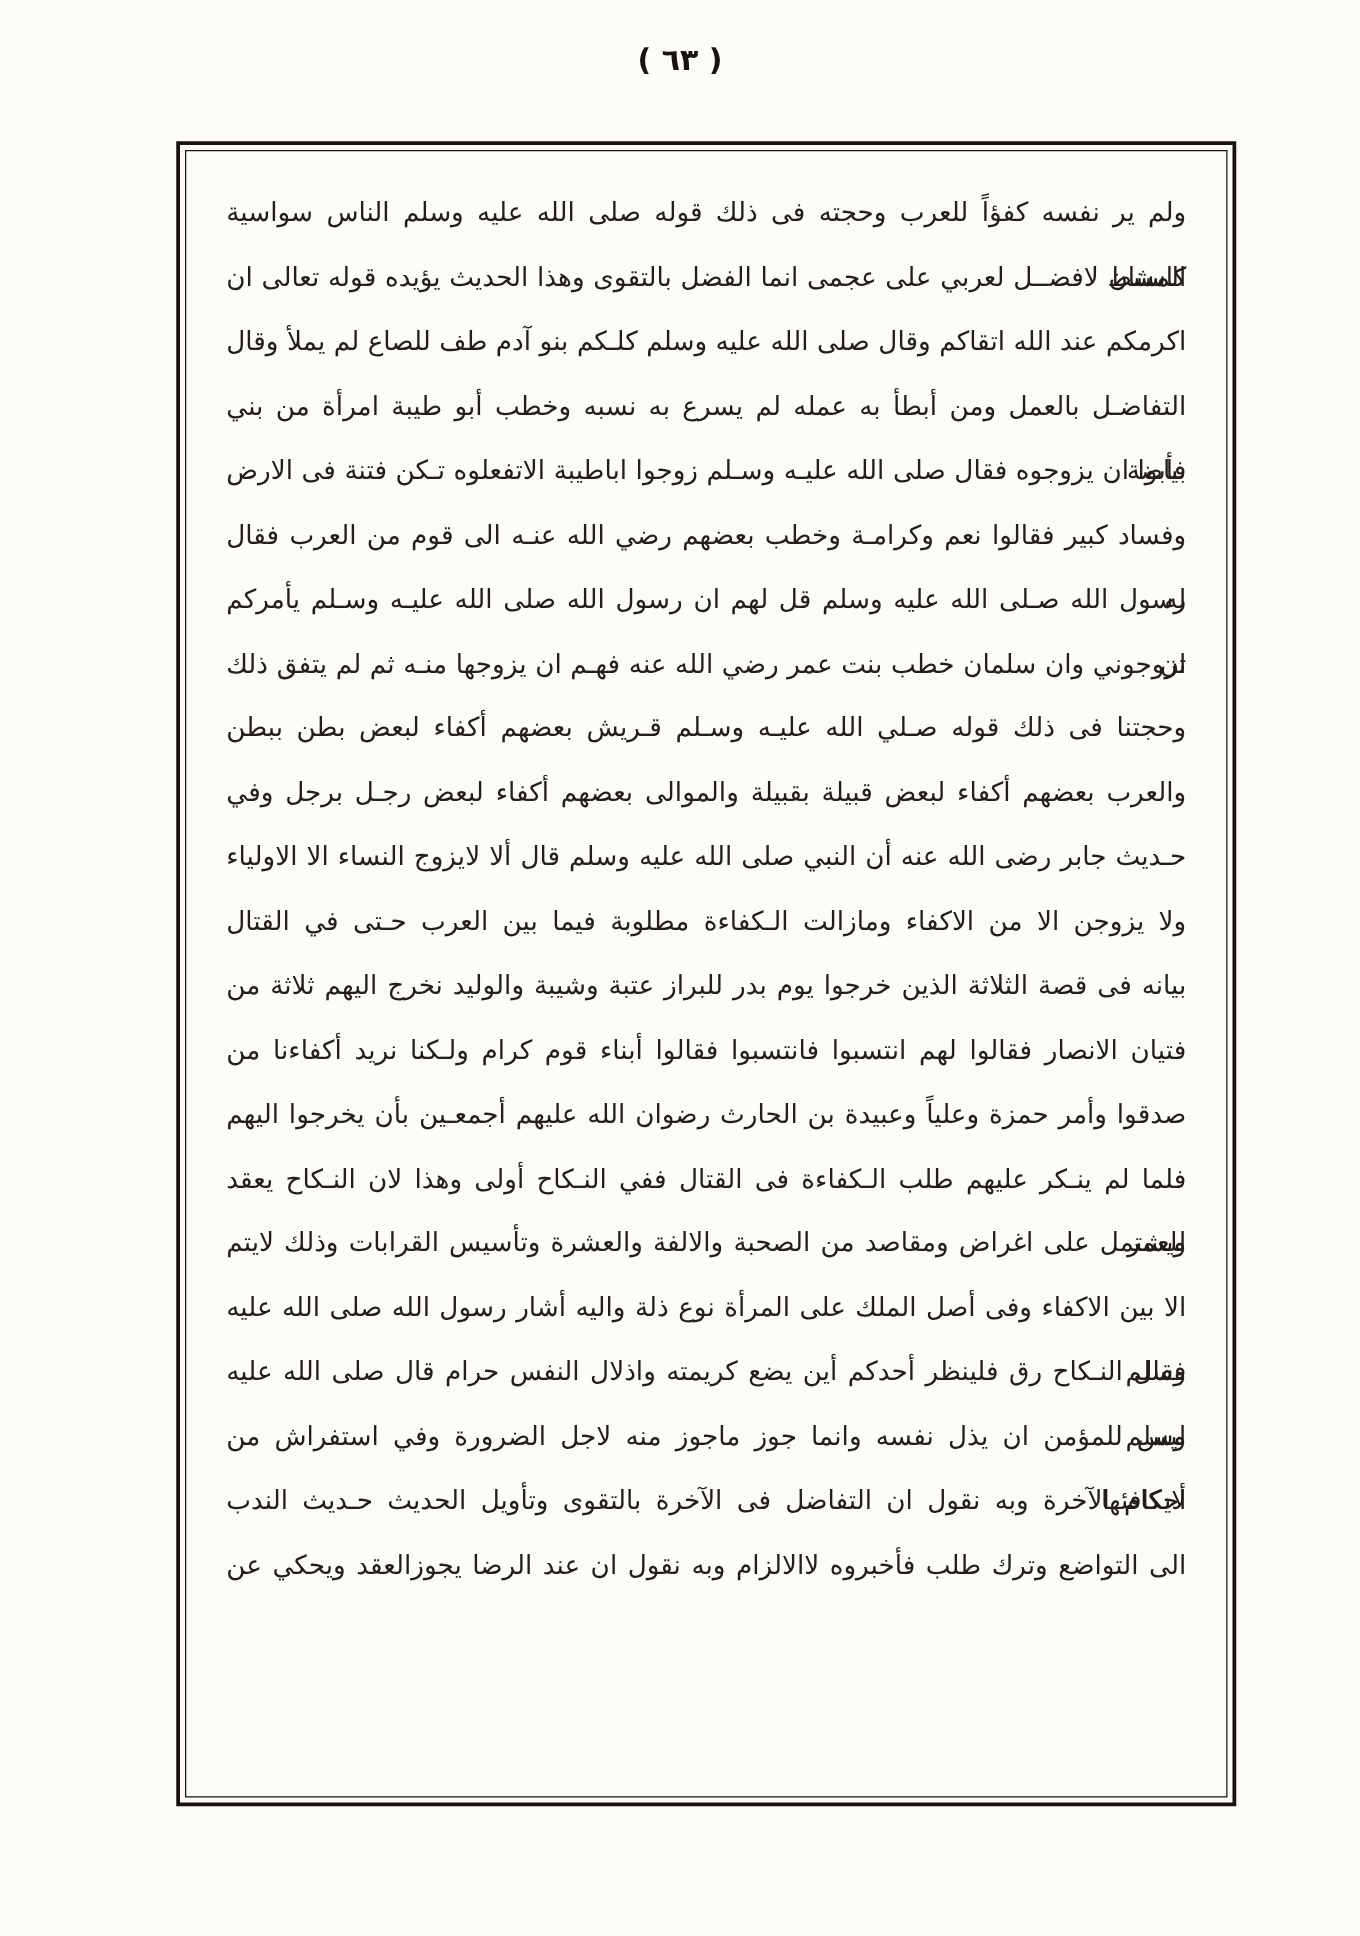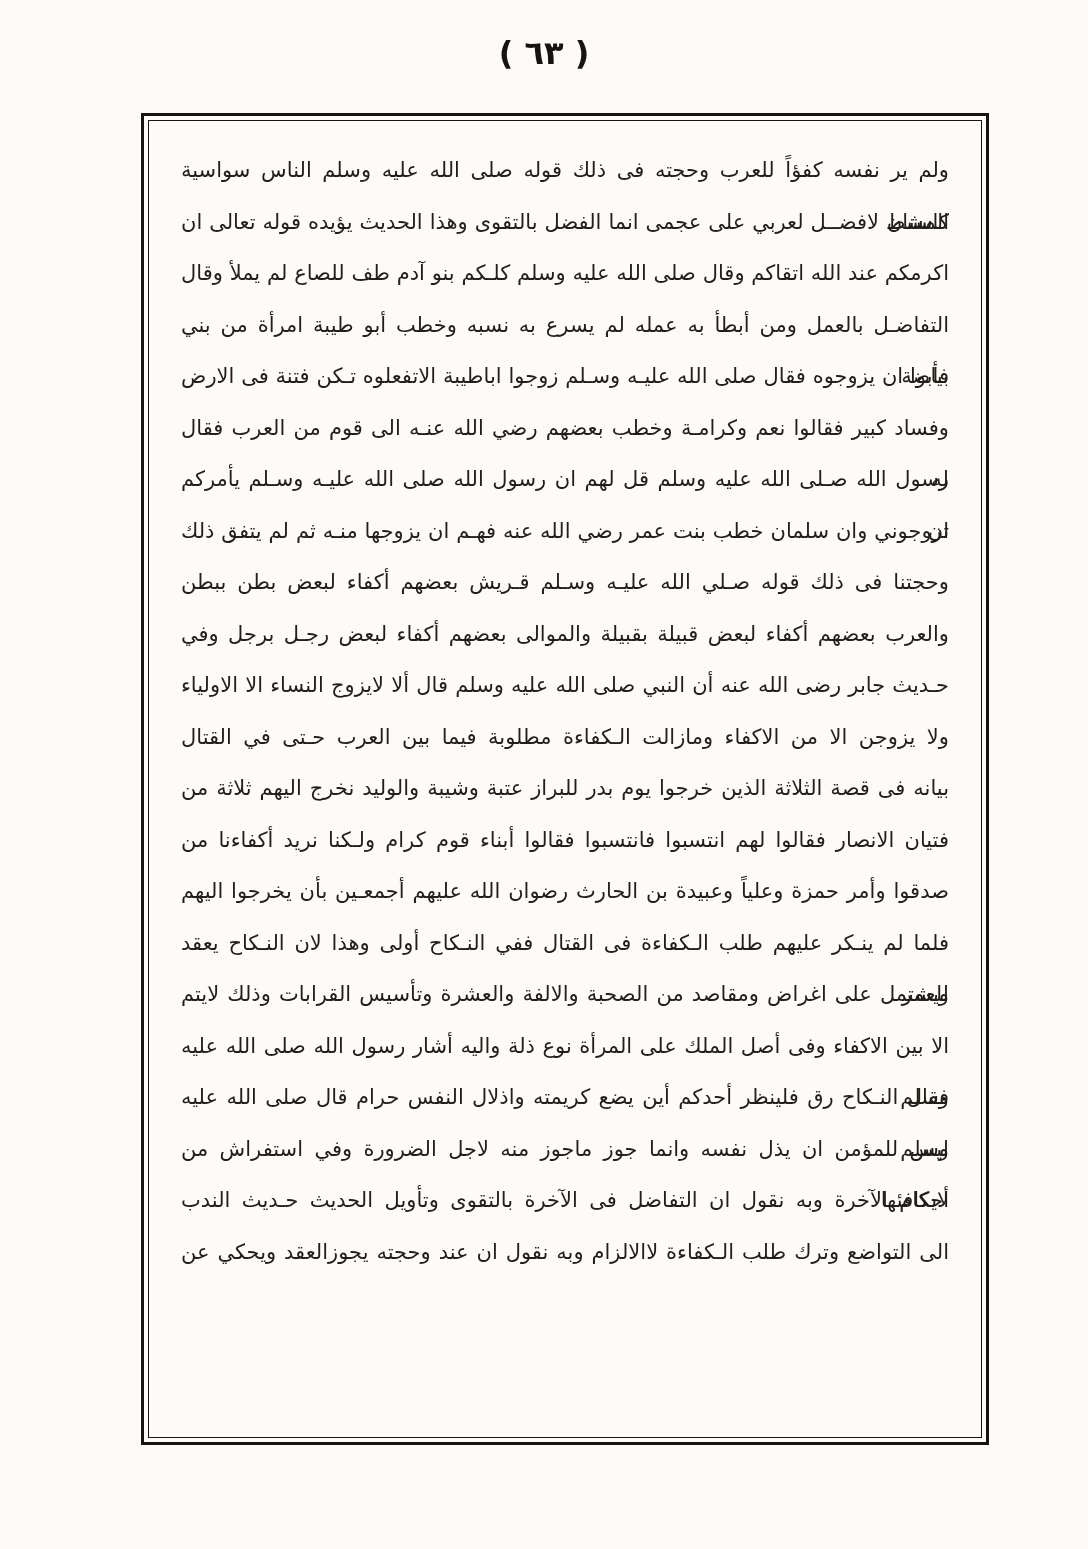--- a/index.html
+++ b/index.html
@@ -16,21 +16,21 @@
     background: #fcfbf7;
     overflow: hidden;
   }
   .page-number {
     position: absolute;
     top: 34px;
     left: 0;
     width: 100%;
     text-align: center;
     direction: rtl;
-    font-size: 32px;
+    font-size: 24px;
     font-weight: bold;
     color: #17140f;
     letter-spacing: 2px;
   }
   .frame-outer {
     position: absolute;
     left: 141px;
     top: 93px;
     width: 848px;
     height: 1332px;
@@ -96,18 +96,18 @@
         <div class="text-line">ولا يزوجن الا من الاكفاء ومازالت الـكفاءة مطلوبة فيما بين العرب حـتى في القتال</div>
         <div class="text-line">بيانه فى قصة الثلاثة الذين خرجوا يوم بدر للبراز عتبة وشيبة والوليد نخرج اليهم ثلاثة من</div>
         <div class="text-line">فتيان الانصار فقالوا لهم انتسبوا فانتسبوا فقالوا أبناء قوم كرام ولـكنا نريد أكفاءنا من</div>
         <div class="text-line">صدقوا وأمر حمزة وعلياً وعبيدة بن الحارث رضوان الله عليهم أجمعـين بأن يخرجوا اليهم</div>
         <div class="text-line">فلما لم ينـكر عليهم طلب الـكفاءة فى القتال ففي النـكاح أولى وهذا لان النـكاح يعقد للعمر</div>
         <div class="text-line">ويشتمل على اغراض ومقاصد من الصحبة والالفة والعشرة وتأسيس القرابات وذلك لايتم</div>
         <div class="text-line">الا بين الاكفاء وفى أصل الملك على المرأة نوع ذلة واليه أشار رسول الله صلى الله عليه وسلم</div>
         <div class="text-line">فقال النـكاح رق فلينظر أحدكم أين يضع كريمته واذلال النفس حرام قال صلى الله عليه وسلم</div>
         <div class="text-line">ليس للمؤمن ان يذل نفسه وانما جوز ماجوز منه لاجل الضرورة وفي استفراش من لايكافئها</div>
         <div class="text-line">أحكام الآخرة وبه نقول ان التفاضل فى الآخرة بالتقوى وتأويل الحديث حـديث الندب</div>
-        <div class="text-line">الى التواضع وترك طلب الـكفاءة لاالالزام وبه نقول ان عند وحجته يجوزالعقد ويحكي عن</div>
+        <div class="text-line">الى التواضع وترك طلب فأخبروه لاالالزام وبه نقول ان عند الرضا يجوزالعقد ويحكي عن</div>
       </div>
     </div>
   </div>
 
 </div>
 
 </body></html>

